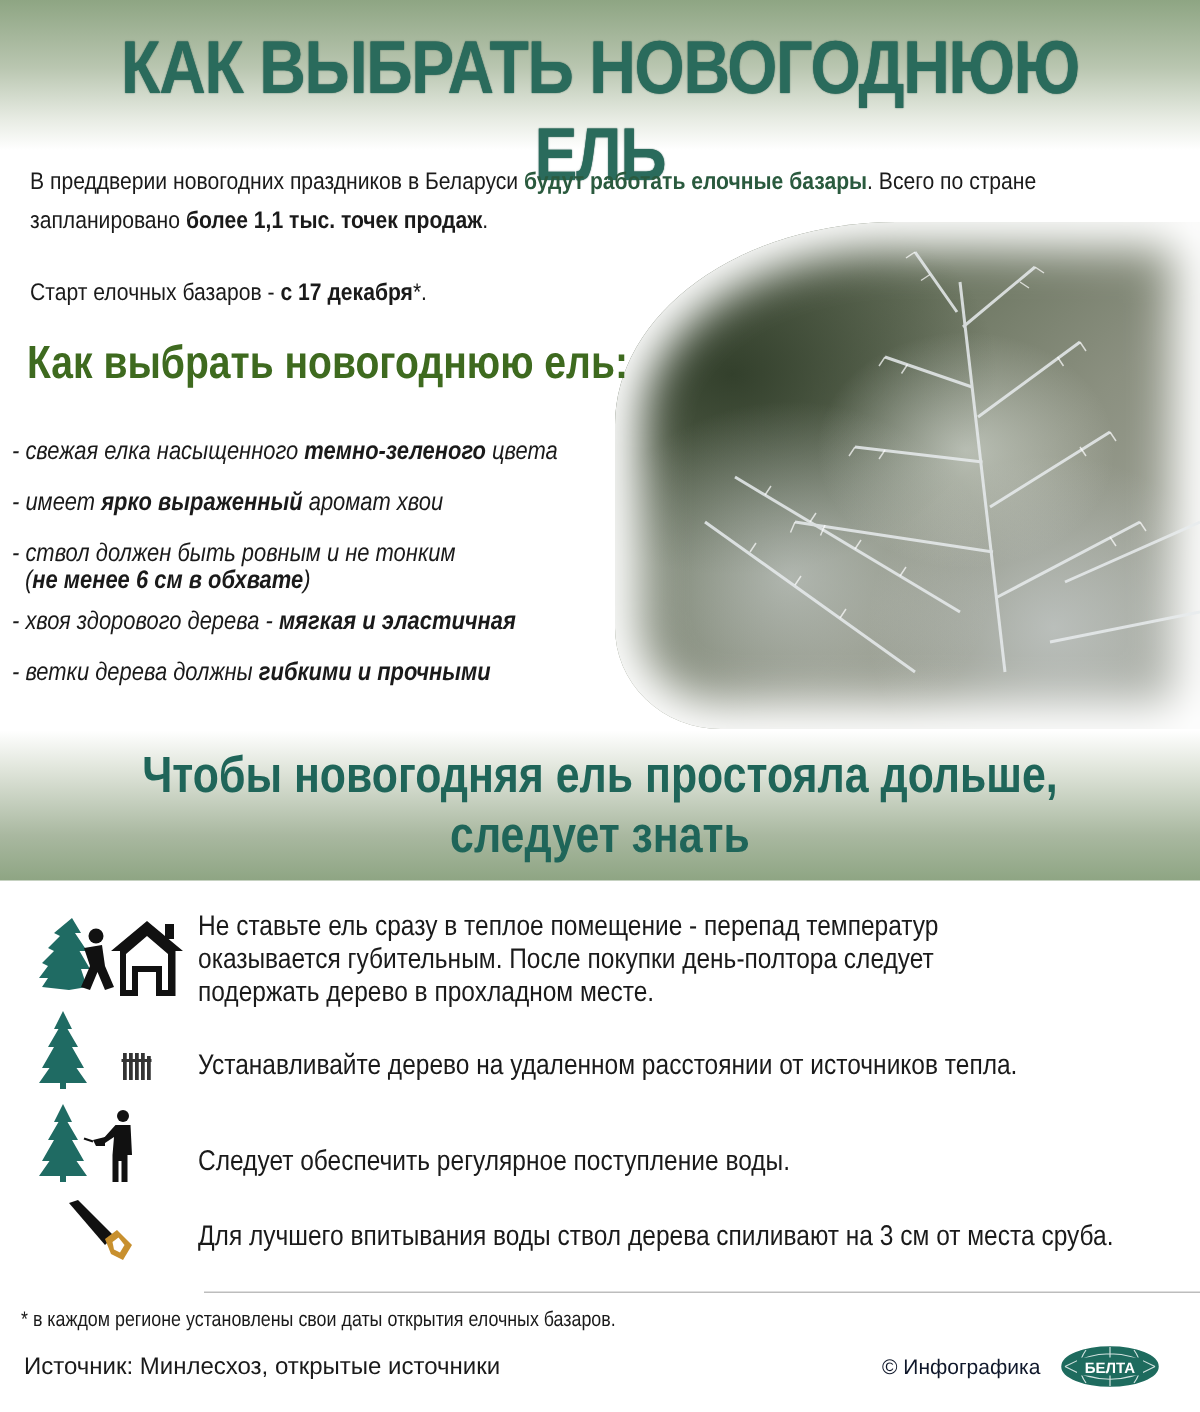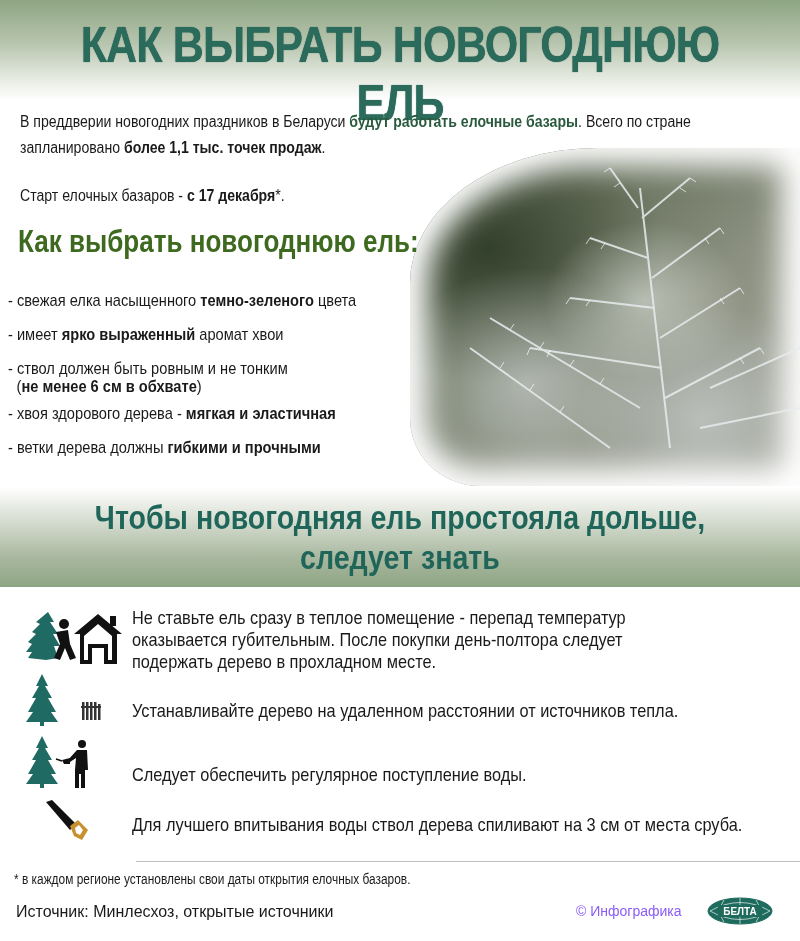--- a/index.html
+++ b/index.html
@@ -40,21 +40,21 @@
     box-shadow: inset 0 0 30px 18px #ffffff;
     overflow: hidden;
   }
   .photo svg { position: absolute; left: 0; top: 0; }
 
   .sub-title {
     position: absolute; left: 18px; top: 224px; font-size: 31px; font-weight: bold;
     color: #3e6a1f; transform: scaleX(0.84); transform-origin: left; white-space: nowrap;
   }
 
-  .tips { position: absolute; left: 8px; top: 290px; width: 420px; }
+  .tips { position: absolute; left: 8px; top: 290px; width: 420px; font-style: italic; }
   .tip {
     font-size: 17px; color: #1a1a1a; white-space: nowrap;
     transform: scaleX(0.86); transform-origin: left; height: 34px; line-height: 22px;
   }
   .tip b { font-weight: bold; }
   .tip .sub { display: block; padding-left: 10px; line-height: 18px; margin-top: -2px; }
   .tip.tall { height: 45px; }
 
   .band {
     position: absolute; left: 0; top: 487px; width: 800px; height: 100px;
@@ -76,21 +76,21 @@
 
   .divider { position: absolute; left: 136px; top: 861px; width: 664px; height: 1px; background: #bdbdbd; }
   .footnote {
     position: absolute; left: 14px; top: 871px; font-size: 14px; color: #1a1a1a;
     white-space: nowrap; transform: scaleX(0.85); transform-origin: left;
   }
   .source {
     position: absolute; left: 16px; top: 903px; font-size: 16px; color: #1a1a1a; white-space: nowrap;
   }
   .credit {
-    position: absolute; left: 576px; top: 903px; font-size: 14px; color: #8b5cf6; white-space: nowrap;
+    position: absolute; left: 588px; top: 903px; font-size: 14px; color: #0f172a; white-space: nowrap;
   }
   .logo { position: absolute; left: 706px; top: 896px; width: 68px; height: 30px; }
 </style>
 </head>
 <body>
 
 <div class="header"></div>
 <h1 class="main-title">КАК ВЫБРАТЬ НОВОГОДНЮЮ ЕЛЬ</h1>
 
 <div class="intro">

